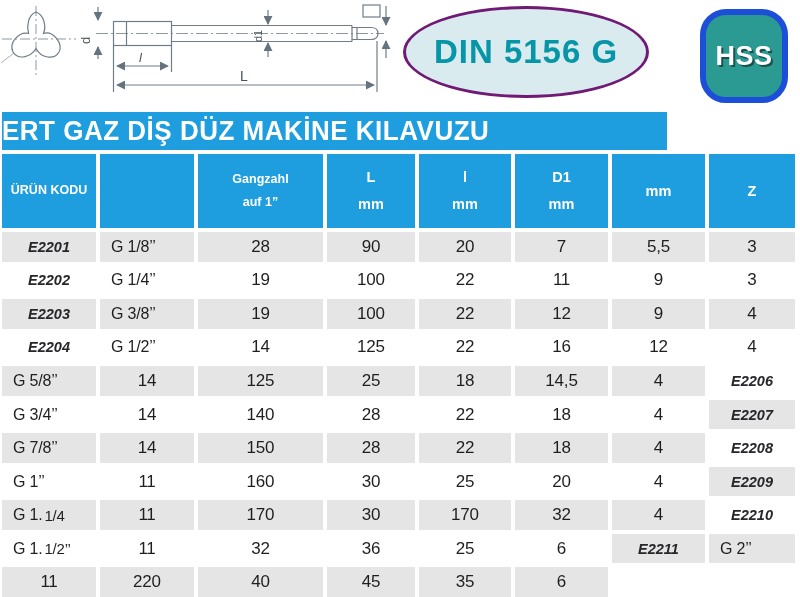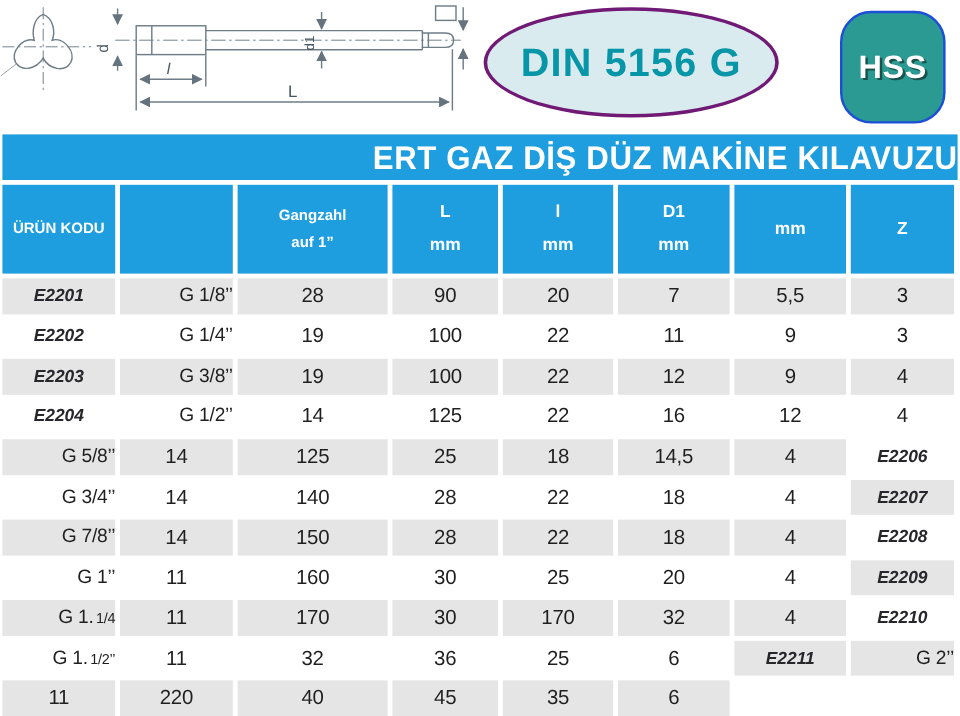--- a/index.html
+++ b/index.html
@@ -13,31 +13,31 @@
   .din-badge{
     position:absolute;left:403px;top:6px;width:246px;height:92px;
     background:#d9ebef;border:3px solid #701a75;border-radius:50%;
     display:flex;align-items:center;justify-content:center;box-sizing:border-box;
   }
   .din-badge span{
     color:#0795a8;font-weight:bold;font-size:33px;letter-spacing:1px;white-space:nowrap;
   }
   .hss-badge{
     position:absolute;left:700px;top:9px;width:88px;height:94px;
-    background:#2a9a92;border:2px solid #1d4ed8;border-radius:26px;
+    background:#2a9a92;border:6px solid #1d4ed8;border-radius:26px;
     display:flex;align-items:center;justify-content:center;box-sizing:border-box;
   }
   .hss-badge span{
     color:#ffffff;font-weight:bold;font-size:27px;letter-spacing:.5px;
     text-shadow:2px 2px 0 #17524d;
   }
   
   .title-bar{
-    position:absolute;top:112px;left:2px;width:796px;height:38px;
-    background:#1e9edf;color:#fff;display:flex;align-items:center;justify-content:flex-end;
+    position:absolute;top:112px;left:2px;width:665px;height:38px;
+    background:#1e9edf;color:#fff;display:flex;align-items:center;justify-content:flex-start;
   }
   .title-bar span{font-weight:bold;font-size:26px;letter-spacing:.5px;transform:scaleY(1.05);white-space:nowrap;}
   
   .grid{
     position:absolute;top:154px;left:2px;width:796px;
     display:grid;
     grid-template-columns:94px 94px 125px 88px 92px 93px 93px 86px;
     grid-template-rows:74px;
     grid-auto-rows:29.55px;
     column-gap:4px;row-gap:4px;
@@ -47,22 +47,22 @@
     align-items:center;justify-content:center;text-align:center;font-weight:bold;
   }
   .hcell .h-sm{font-size:12.5px;line-height:1.85;}
   .hcell .h-md{font-size:14.5px;line-height:1.85;}
   .cell{
     display:flex;align-items:center;justify-content:center;
     font-size:17px;color:#1f1f1f;letter-spacing:-.2px;background:#ffffff;
   }
   .cell.light{background:#e5e5e5;}
   .cell.code{font-size:14.5px;font-weight:bold;font-style:italic;color:#26262b;letter-spacing:0;}
-  .cell.size{justify-content:flex-end;padding-left:11px;box-sizing:border-box;font-size:16px;}
-  .cell.size .small{font-size:12px;margin-left:2px;align-self:center;}
+  .cell.size{justify-content:flex-start;padding-left:11px;box-sizing:border-box;font-size:16px;}
+  .cell.size .small{font-size:15px;margin-left:2px;align-self:center;}
 </style>
 </head>
 <body>
 
 <div class="top">
 
   <svg class="drawing" width="400" height="112" viewBox="0 0 400 112">
     <defs>
       <marker id="ah" viewBox="0 0 10 10" refX="9" refY="5" markerWidth="7.5" markerHeight="7.5" orient="auto-start-reverse">
         <path d="M0,0 L10,5 L0,10 z" fill="#64737e"></path>

